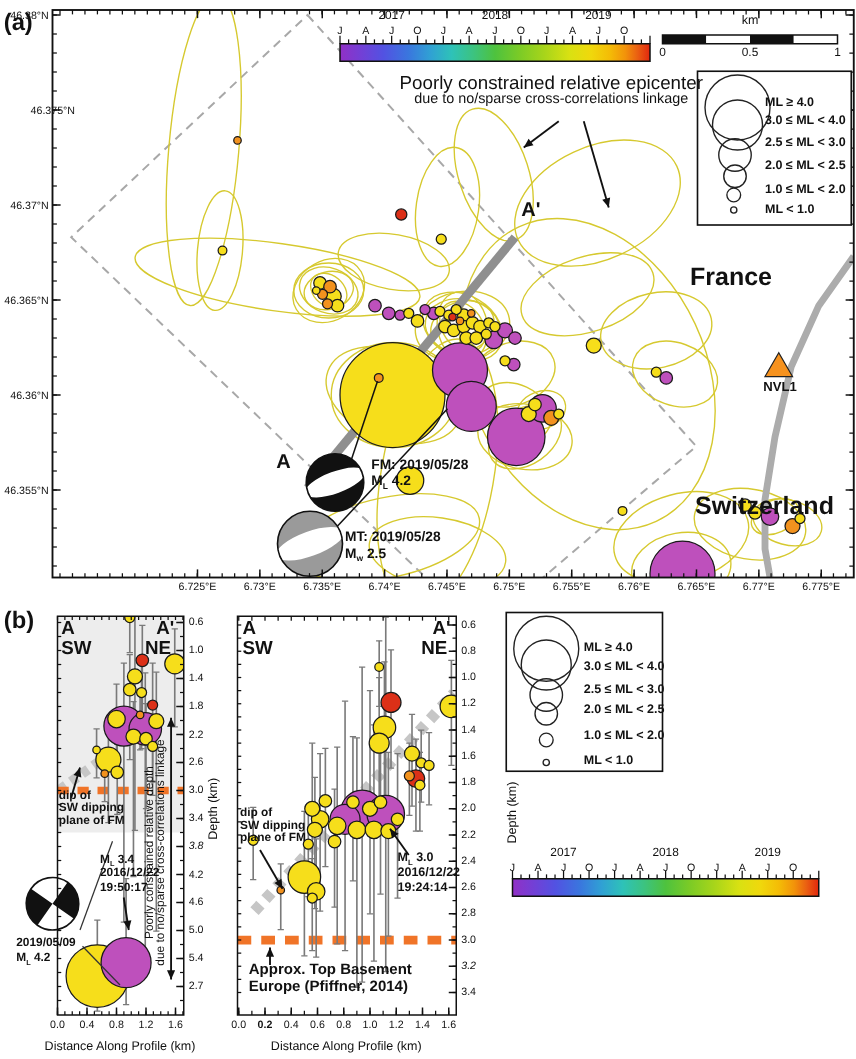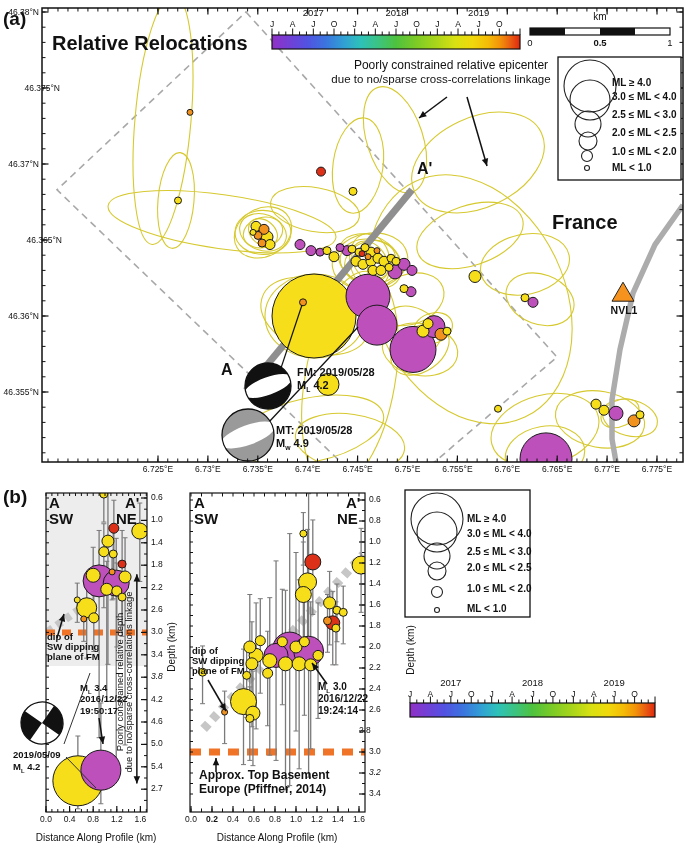--- a/index.html
+++ b/index.html
@@ -954,31 +954,31 @@
       <line x1="614.1800000000001" y1="696.5" x2="614.1800000000001" y2="703" stroke="#111" stroke-width="1"></line>
       <line x1="620.986" y1="699.5" x2="620.986" y2="703" stroke="#111" stroke-width="1"></line>
       <line x1="627.792" y1="699.5" x2="627.792" y2="703" stroke="#111" stroke-width="1"></line>
       <line x1="634.598" y1="696.5" x2="634.598" y2="703" stroke="#111" stroke-width="1"></line>
       <line x1="641.404" y1="699.5" x2="641.404" y2="703" stroke="#111" stroke-width="1"></line>
       <line x1="648.21" y1="699.5" x2="648.21" y2="703" stroke="#111" stroke-width="1"></line>
       <line x1="655.016" y1="696.5" x2="655.016" y2="703" stroke="#111" stroke-width="1"></line>
     </svg>
 
   <div class="t b" style="left:3px;top:9px;font-size:19px">(a)</div>
-  <div class="t b" style="left:52px;top:33px;font-size:20px">Relative Relocations</div>
-  <div class="t cx" style="left:451px;top:59px;font-size:12px">Poorly constrained relative epicenter</div>
+  <div class="t cx" style="left:441px;top:59px;font-size:15px">Poorly constrained relative epicenter</div>
   <div class="t cx" style="left:441px;top:73px;font-size:11.5px">due to no/sparse cross-correlations linkage</div>
   <div class="t b" style="left:552px;top:212px;font-size:20px">France</div>
+  <div class="t b" style="left:556px;top:395px;font-size:20px">Switzerland</div>
   <div class="t b cx" style="left:624px;top:305px;font-size:10.5px">NVL1</div>
   <div class="t b" style="left:221px;top:362px;font-size:16px">A</div>
   <div class="t b" style="left:417px;top:161px;font-size:16px">A'</div>
   <div class="t b" style="left:297px;top:367px;font-size:11px">FM: 2019/05/28</div>
   <div class="t b" style="left:297px;top:380px;font-size:11px"><span>M</span><sub>L</sub><span> 4.2</span></div>
   <div class="t b" style="left:276px;top:425px;font-size:11px">MT: 2019/05/28</div>
-  <div class="t b" style="left:276px;top:438px;font-size:11px"><span>M</span><sub>w</sub><span> 4.9</span></div>
+  <div class="t b" style="left:276px;top:438px;font-size:11px"><span>M</span><sub>w</sub><span> 2.5</span></div>
   <div class="t cx" style="left:600px;top:12px;font-size:10px">km</div>
 
   <div class="t b" style="left:3px;top:487px;font-size:19px">(b)</div>
 
   <div class="t b" style="left:49px;top:495px;font-size:15px">A</div>
   <div class="t b" style="left:49px;top:511px;font-size:15px">SW</div>
   <div class="t b" style="left:125px;top:495px;font-size:15px">A'</div>
   <div class="t b" style="left:116px;top:511px;font-size:15px">NE</div>
   <div class="t b" style="left:194px;top:495px;font-size:15px">A</div>
   <div class="t b" style="left:194px;top:511px;font-size:15px">SW</div>
@@ -1016,25 +1016,25 @@
     <div class="t cx" style="left: 357.6px; top: 464.5px; font-size: 8.5px;">6.745°E</div>
     <div class="t cx" style="left: 407.5px; top: 464.5px; font-size: 8.5px;">6.75°E</div>
     <div class="t cx" style="left: 457.4px; top: 464.5px; font-size: 8.5px; text-align: center;">6.755°E</div>
     <div class="t cx" style="left: 507.3px; top: 464.5px; font-size: 8.5px;">6.76°E</div>
     <div class="t cx" style="left: 557.2px; top: 464.5px; font-size: 8.5px;">6.765°E</div>
     <div class="t cx" style="left: 607.1px; top: 464.5px; font-size: 8.5px;">6.77°E</div>
     <div class="t cx" style="left: 657px; top: 464.5px; font-size: 8.5px;">6.775°E</div>
     <div class="t rx" style="left: 39px; top: 7.5px; font-size: 8.5px;">46.38°N</div>
     <div class="t rx" style="left: 39px; top: 83.5px; font-size: 8.5px; margin-left: 21px;">46.375°N</div>
     <div class="t rx" style="left: 39px; top: 159.5px; font-size: 8.5px;">46.37°N</div>
-    <div class="t rx" style="left: 39px; top: 235.5px; font-size: 8.5px; margin-left: 23px;">46.365°N</div>
+    <div class="t rx" style="left: 39px; top: 235.5px; font-size: 8.5px;">46.365°N</div>
     <div class="t rx" style="left: 39px; top: 311.5px; font-size: 8.5px;">46.36°N</div>
     <div class="t rx" style="left: 39px; top: 387.5px; font-size: 8.5px;">46.355°N</div>
     <div class="t cx" style="left: 530px; top: 37.5px; font-size: 9.5px;">0</div>
-    <div class="t cx" style="left: 600px; top: 37.5px; font-size: 9.5px; font-weight: bold;">0.5</div>
+    <div class="t cx" style="left: 600px; top: 37.5px; font-size: 9.5px;">0.5</div>
     <div class="t cx" style="left: 670px; top: 37.5px; font-size: 9.5px;">1</div>
     <div class="t cx" style="left: 313.3px; top: 7.5px; font-size: 9.5px;">2017</div>
     <div class="t cx" style="left: 450.8px; top: 678px; font-size: 9.5px;">2017</div>
     <div class="t cx" style="left: 396px; top: 7.5px; font-size: 9.5px;">2018</div>
     <div class="t cx" style="left: 532.5px; top: 678px; font-size: 9.5px;">2018</div>
     <div class="t cx" style="left: 478.7px; top: 7.5px; font-size: 9.5px;">2019</div>
     <div class="t cx" style="left: 614.2px; top: 678px; font-size: 9.5px;">2019</div>
     <div class="t cx" style="left: 272px; top: 19.5px; font-size: 8.5px;">J</div>
     <div class="t cx" style="left: 410px; top: 690px; font-size: 8.5px;">J</div>
     <div class="t cx" style="left: 292.667px; top: 19.5px; font-size: 8.5px;">A</div>
@@ -1089,21 +1089,21 @@
     <div class="t " style="left: 369px; top: 516px; font-size: 8.5px;">0.8</div>
     <div class="t " style="left: 369px; top: 537px; font-size: 8.5px;">1.0</div>
     <div class="t " style="left: 369px; top: 558px; font-size: 8.5px;">1.2</div>
     <div class="t " style="left: 369px; top: 579px; font-size: 8.5px;">1.4</div>
     <div class="t " style="left: 369px; top: 600px; font-size: 8.5px;">1.6</div>
     <div class="t " style="left: 369px; top: 621px; font-size: 8.5px;">1.8</div>
     <div class="t " style="left: 369px; top: 642px; font-size: 8.5px;">2.0</div>
     <div class="t " style="left: 369px; top: 663px; font-size: 8.5px;">2.2</div>
     <div class="t " style="left: 369px; top: 684px; font-size: 8.5px;">2.4</div>
     <div class="t " style="left: 369px; top: 705px; font-size: 8.5px;">2.6</div>
-    <div class="t " style="left: 359px; top: 726px; font-size: 8.5px;">2.8</div>
+    <div class="t " style="left: 369px; top: 726px; font-size: 8.5px;">2.8</div>
     <div class="t " style="left: 369px; top: 747px; font-size: 8.5px;">3.0</div>
     <div class="t " style="left: 369px; top: 768px; font-size: 8.5px; font-style: italic;">3.2</div>
     <div class="t " style="left: 369px; top: 789px; font-size: 8.5px;">3.4</div>
     <div class="t cx" style="left: 46px; top: 815px; font-size: 8.5px;">0.0</div>
     <div class="t cx" style="left: 69.6px; top: 815px; font-size: 8.5px;">0.4</div>
     <div class="t cx" style="left: 93.2px; top: 815px; font-size: 8.5px;">0.8</div>
     <div class="t cx" style="left: 116.8px; top: 815px; font-size: 8.5px;">1.2</div>
     <div class="t cx" style="left: 140.4px; top: 815px; font-size: 8.5px;">1.6</div>
     <div class="t cx" style="left: 191px; top: 815px; font-size: 8.5px;">0.0</div>
     <div class="t cx" style="left: 212px; top: 815px; font-size: 8.5px; font-weight: bold;">0.2</div>

